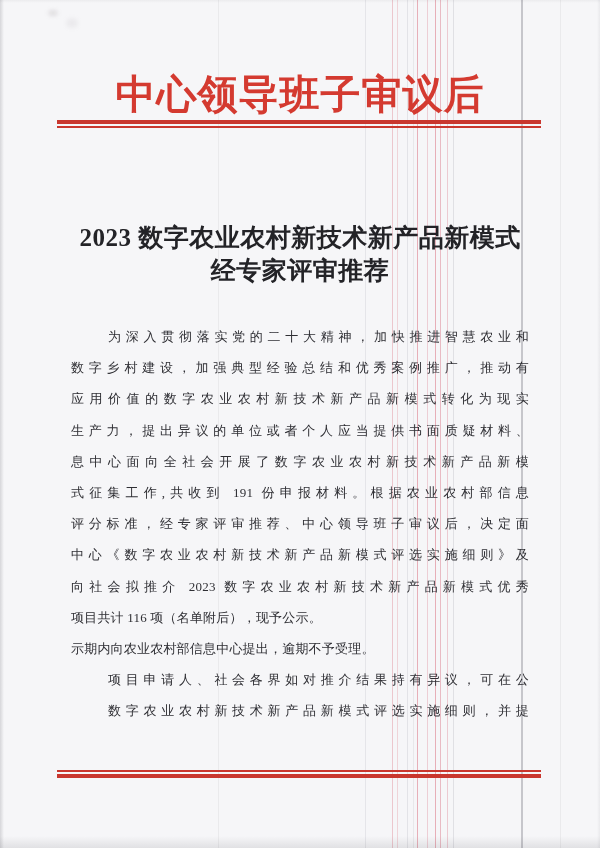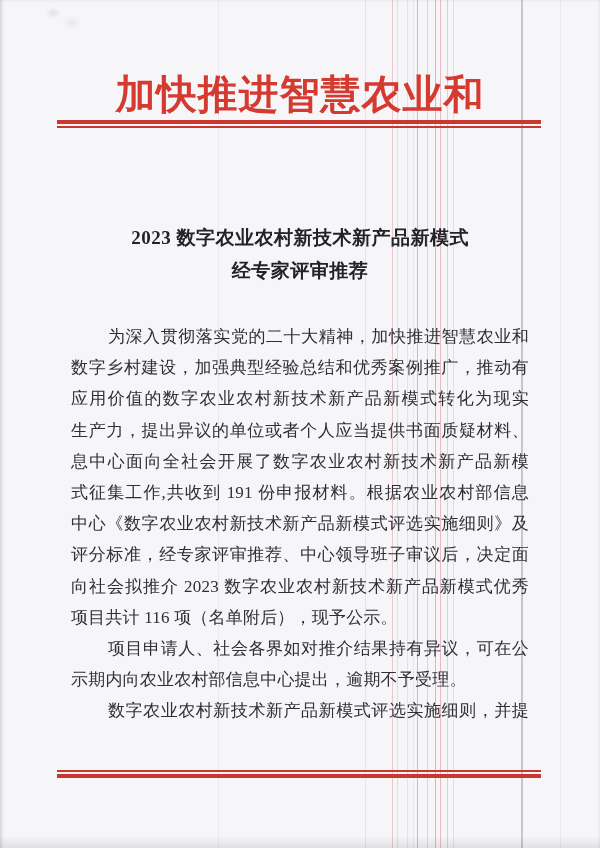--- a/index.html
+++ b/index.html
@@ -39,28 +39,28 @@
   .rule-group.header-pos { top:120px; }
   .rule-group.footer-pos { top:770px; }
   .rule { width:100%; background: var(--rule-red, #c9372e); }
   .rule.thick { height:3.5px; }
   .rule.thin  { height:1.5px; }
   .rule-group .gap { height:2.5px; }
   
   .doc-title {
     position:absolute; top:221px; left:0; right:0;
     text-align:center;
-    font-size:19px; line-height:33px; font-weight:bold;
+    font-size:25px; line-height:33px; font-weight:bold;
     color: var(--title-text, #232327);
     letter-spacing:0.5px;
   }
   
   .body-text {
     position:absolute; top:321px; left:71px; width:458px;
-    font-size:17px; line-height:31.2px;
+    font-size:13px; line-height:31.2px;
     color: var(--text-dark, #2f2f34);
     letter-spacing:0.2px;
   }
   .line { height:31.2px; white-space:nowrap; }
   .line.fill {
     white-space:normal;
     text-align:justify;
     text-align-last:justify;
     word-break:break-all;
     overflow:hidden;
@@ -89,45 +89,45 @@
     <div class="art" style="left:440px; background:rgba(212,89,107,0.38);"></div>
     <div class="art" style="left:447px; background:rgba(212,89,107,0.28);"></div>
     <div class="art" style="left:453px; background:rgba(130,130,140,0.18);"></div>
     <div class="art" style="left:521px; width:2px; background:rgba(120,120,130,0.38);"></div>
     <div class="art" style="left:560px; background:rgba(130,130,140,0.10);"></div>
   </div>
 
   <div class="smudge a"></div>
   <div class="smudge b"></div>
 
-  <div class="org-name">加快推进智慧农业和</div>
+  <div class="org-name">中心领导班子审议后</div>
   <div class="rule-group header-pos">
     <div class="rule thick"></div>
     <div class="gap"></div>
     <div class="rule thin"></div>
   </div>
 
   <div class="doc-title">
     <div>2023 数字农业农村新技术新产品新模式</div>
     <div>经专家评审推荐</div>
   </div>
 
   <div class="body-text">
     <div class="line indent fill">为深入贯彻落实党的二十大精神，加快推进智慧农业和</div>
     <div class="line fill">数字乡村建设，加强典型经验总结和优秀案例推广，推动有</div>
     <div class="line fill">应用价值的数字农业农村新技术新产品新模式转化为现实</div>
     <div class="line fill">生产力，提出异议的单位或者个人应当提供书面质疑材料、</div>
     <div class="line fill">息中心面向全社会开展了数字农业农村新技术新产品新模</div>
     <div class="line fill">式征集工作,共收到 191 份申报材料。根据农业农村部信息</div>
+    <div class="line fill">评分标准，经专家评审推荐、中心领导班子审议后，决定面</div>
     <div class="line fill">中心《数字农业农村新技术新产品新模式评选实施细则》及</div>
-    <div class="line fill">评分标准，经专家评审推荐、中心领导班子审议后，决定面</div>
     <div class="line fill">向社会拟推介 2023 数字农业农村新技术新产品新模式优秀</div>
     <div class="line">项目共计 116 项（名单附后），现予公示。</div>
+    <div class="line">示期内向农业农村部信息中心提出，逾期不予受理。</div>
     <div class="line indent fill">项目申请人、社会各界如对推介结果持有异议，可在公</div>
-    <div class="line">示期内向农业农村部信息中心提出，逾期不予受理。</div>
     <div class="line indent fill">数字农业农村新技术新产品新模式评选实施细则，并提</div>
   </div>
 
   <div class="rule-group footer-pos">
     <div class="rule thin"></div>
     <div class="gap"></div>
     <div class="rule thick"></div>
   </div>
 
   <div class="edge-left"></div>

